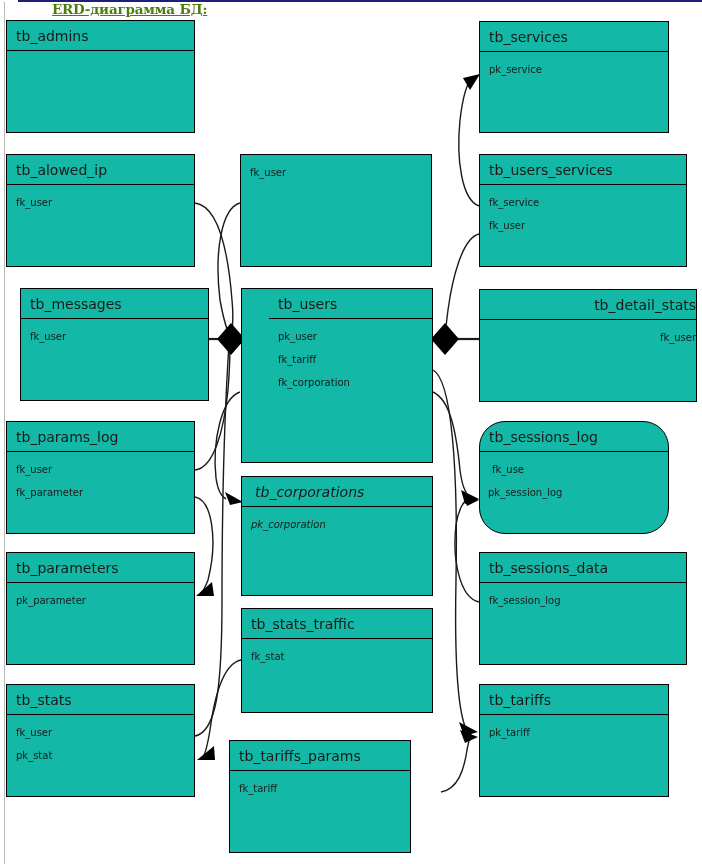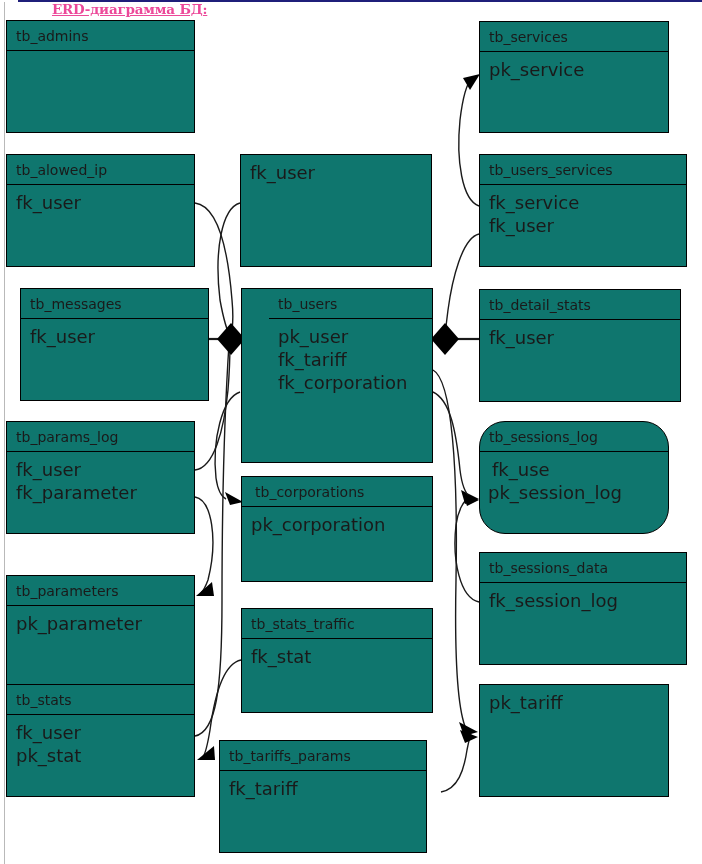--- a/index.html
+++ b/index.html
@@ -34,47 +34,47 @@
     background: #b9b9b9;
   }
   #doc-title {
     position: absolute;
     left: 52px;
     top: 1px;
     font-family: "DejaVu Serif", serif;
     font-weight: bold;
     font-size: 13.5px;
     letter-spacing: -0.2px;
-    color: #ec4899;
+    color: #4d7c0f;
     text-decoration: underline;
     white-space: nowrap;
   }
   
   .entity {
     position: absolute;
     box-sizing: border-box;
-    background: #0f766e;
+    background: #14b8a6;
     border: 1.3px solid #000000;
   }
   .entity .ename {
     box-sizing: border-box;
     height: 30px;
     line-height: 30px;
     padding-left: 9px;
     font-size: 14px;
     color: #1a1a1a;
     border-bottom: 1.3px solid #000000;
     white-space: nowrap;
     overflow: hidden;
   }
   .entity .attrs {
     padding: 6px 0 0 9px;
   }
   .entity .attr {
-    font-size: 18px;
+    font-size: 10px;
     line-height: 23px;
     color: #1a1a1a;
     white-space: nowrap;
   }
   
   .entity.shifted .attrs { padding-left: 12px; }
   #svg-links {
     position: absolute;
     left: 0;
     top: 0;
@@ -160,21 +160,21 @@
   </div>
 
   <div class="entity" style="left:6px; top:421px; width:189px; height:113px;">
     <div class="ename">tb_params_log</div>
     <div class="attrs">
       <div class="attr">fk_user</div>
       <div class="attr">fk_parameter</div>
     </div>
   </div>
 
-  <div class="entity" style="left:6px; top:575px; width:189px; height:113px;">
+  <div class="entity" style="left:6px; top:552px; width:189px; height:113px;">
     <div class="ename">tb_parameters</div>
     <div class="attrs">
       <div class="attr">pk_parameter</div>
     </div>
   </div>
 
   <div class="entity" style="left:6px; top:684px; width:189px; height:113px;">
     <div class="ename">tb_stats</div>
     <div class="attrs">
       <div class="attr">fk_user</div>
@@ -190,35 +190,35 @@
 
   <div class="entity" style="left:241px; top:288px; width:192px; height:175px;padding-left:27px;">
     <div class="ename">tb_users</div>
     <div class="attrs">
       <div class="attr">pk_user</div>
       <div class="attr">fk_tariff</div>
       <div class="attr">fk_corporation</div>
     </div>
   </div>
 
-  <div class="entity" style="left:241px; top:476px; width:192px; height:106px;">
+  <div class="entity" style="left:241px; top:476px; width:192px; height:120px;font-style:italic;">
     <div class="ename" style="padding-left:13px;">tb_corporations</div>
     <div class="attrs">
       <div class="attr">pk_corporation</div>
     </div>
   </div>
 
   <div class="entity" style="left:241px; top:608px; width:192px; height:105px;">
     <div class="ename">tb_stats_traffic</div>
     <div class="attrs">
       <div class="attr">fk_stat</div>
     </div>
   </div>
 
-  <div class="entity" style="left:219px; top:740px; width:208px; height:113px;">
+  <div class="entity" style="left:229px; top:740px; width:182px; height:113px;">
     <div class="ename">tb_tariffs_params</div>
     <div class="attrs">
       <div class="attr">fk_tariff</div>
     </div>
   </div>
 
   <div class="entity" style="left:479px; top:21px; width:190px; height:112px;">
     <div class="ename">tb_services</div>
     <div class="attrs">
       <div class="attr">pk_service</div>
@@ -226,21 +226,21 @@
   </div>
 
   <div class="entity" style="left:479px; top:154px; width:208px; height:113px;">
     <div class="ename">tb_users_services</div>
     <div class="attrs">
       <div class="attr">fk_service</div>
       <div class="attr">fk_user</div>
     </div>
   </div>
 
-  <div class="entity" style="left:479px; top:289px; width:202px; height:113px;">
+  <div class="entity" style="left:479px; top:289px; width:218px; height:113px;text-align:right;">
     <div class="ename">tb_detail_stats</div>
     <div class="attrs">
       <div class="attr">fk_user</div>
     </div>
   </div>
 
   <div class="entity shifted" style="left:479px; top:421px; width:190px; height:113px;border-radius:26px;">
     <div class="ename">tb_sessions_log</div>
     <div class="attrs">
       <div class="attr">fk_use</div>
@@ -249,18 +249,19 @@
   </div>
 
   <div class="entity" style="left:479px; top:552px; width:208px; height:113px;">
     <div class="ename">tb_sessions_data</div>
     <div class="attrs">
       <div class="attr">fk_session_log</div>
     </div>
   </div>
 
   <div class="entity" style="left:479px; top:684px; width:190px; height:113px;">
+    <div class="ename">tb_tariffs</div>
     <div class="attrs">
       <div class="attr">pk_tariff</div>
     </div>
   </div>
 
 </div>
 
 </body></html>

